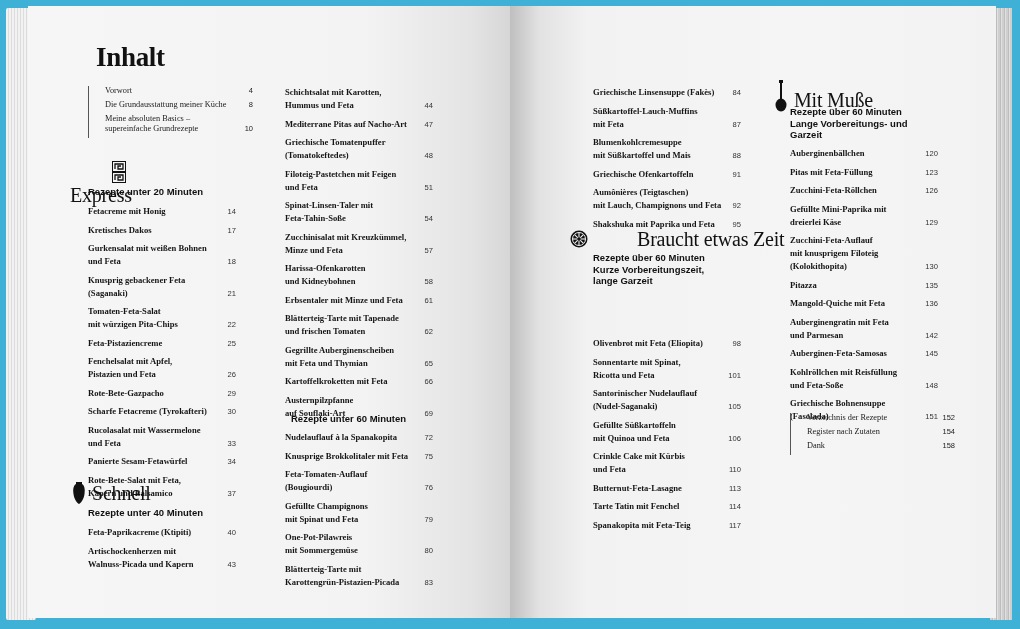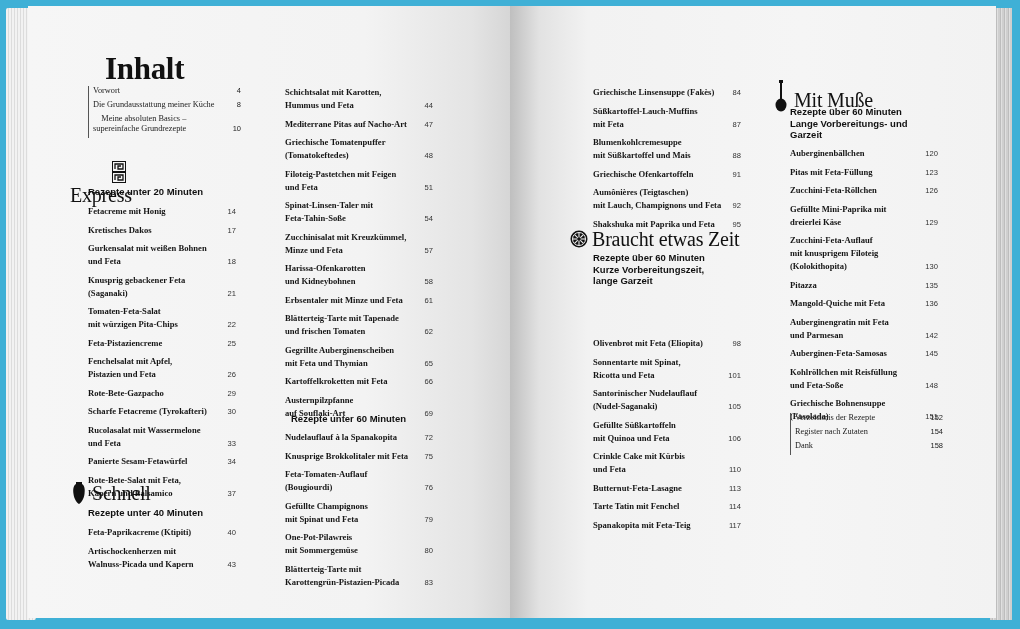--- a/index.html
+++ b/index.html
@@ -20,25 +20,25 @@
   }
   .page-left {
     position:absolute; left:28px; top:6px; width:482px; height:612px;
     background:linear-gradient(90deg,#f6f6f6 0%,#f3f3f3 70%,#e4e4e4 92%,#d6d6d6 100%);
   }
   .page-right {
     position:absolute; left:510px; top:6px; width:486px; height:612px;
     background:linear-gradient(90deg,#bfbfbf 0%,#e2e2e2 6%,#f2f2f2 16%,#f5f5f5 60%,#f2f2f2 100%);
   }
   h1.title {
-    position:absolute; left:88px; top:34px; margin:17px;
-    font-family:"Liberation Serif", serif; font-weight:700; font-size:31px; letter-spacing:-0.3px;
+    position:absolute; left:88px; top:34px; margin:8px;
+    font-family:"Liberation Serif", serif; font-weight:700; font-size:27px; letter-spacing:-0.3px;
   }
   .front-list, .back-list {
-    position:absolute; border-left:1px solid #555; padding-left:4px;text-align:right;
+    position:absolute; border-left:1px solid #555; padding-left:16px;
   }
   .front-list .row, .back-list .row {
     display:flex; justify-content:space-between; align-items:flex-end;
     font-size:8.3px; line-height:10px; margin-bottom:4px; color:#222;
   }
   .front-list .row .pg, .back-list .row .pg { font-family:"Liberation Sans", sans-serif; font-size:7.5px; }
   .section-head { position:absolute; display:flex; align-items:flex-end; }
   .section-head .icon { width:18px; height:24px; margin-right:4px; display:flex; align-items:center; justify-content:center; }
   .section-head .name { font-family:"Liberation Serif", serif; font-size:20px; font-weight:400; letter-spacing:-0.2px; }
   .subhead {
@@ -287,21 +287,21 @@
         <span class="t">Aumônières (Teigtaschen)
 mit Lauch, Champignons und Feta</span>
         <span class="pg">92</span>
       </div>
     <div class="entry">
         <span class="t">Shakshuka mit Paprika und Feta</span>
         <span class="pg">95</span>
       </div>
   </div>
 
-  <div class="section-head" style="left:570px; top:227px;">
+  <div class="section-head" style="left:570px; top:227px;gap:45px;">
     <span class="icon">
       <svg width="18" height="18" viewBox="0 0 18 18">
           <circle cx="9" cy="9" r="8.5" fill="#111"></circle>
           <circle cx="9" cy="9" r="6.5" fill="none" stroke="#f3f3f3" stroke-width="1"></circle>
           <g stroke="#f3f3f3" stroke-width="1.1">
             <line x1="9" y1="3" x2="9" y2="15"></line>
             <line x1="3" y1="9" x2="15" y2="9"></line>
             <line x1="4.8" y1="4.8" x2="13.2" y2="13.2"></line>
             <line x1="13.2" y1="4.8" x2="4.8" y2="13.2"></line>
           </g>

